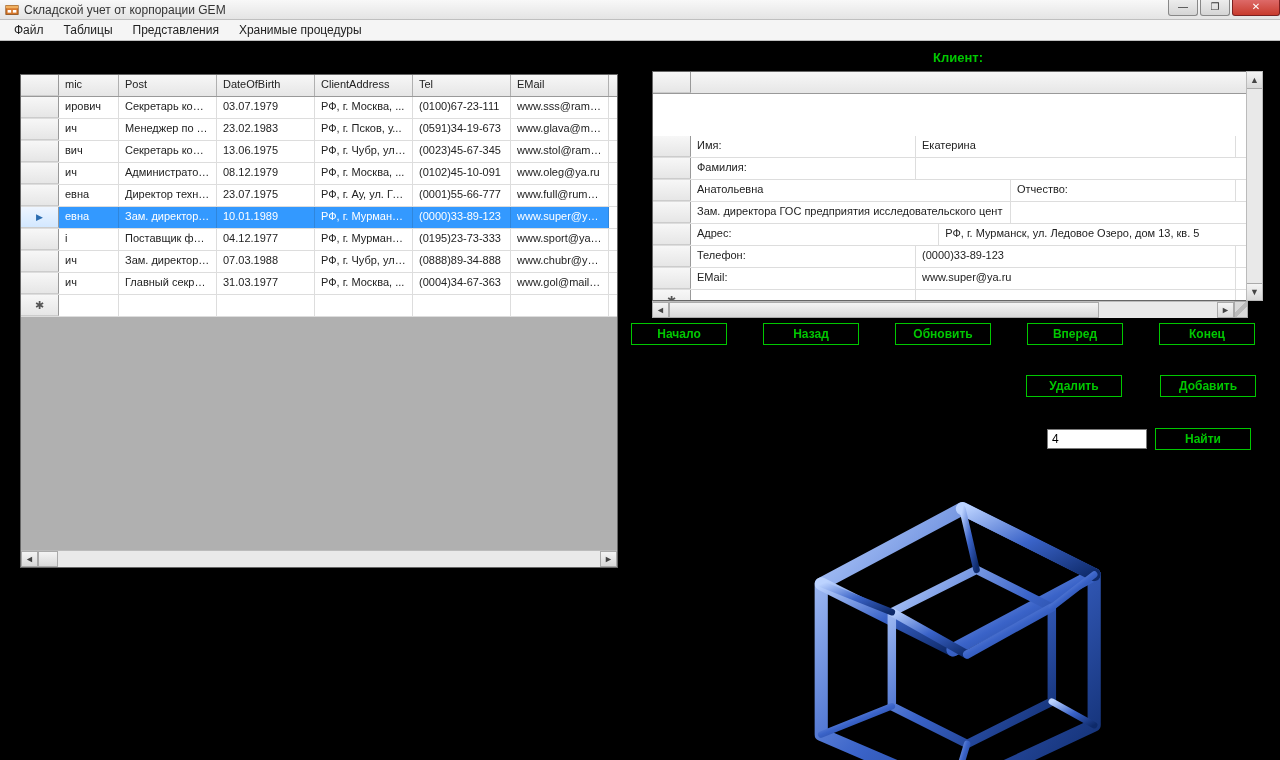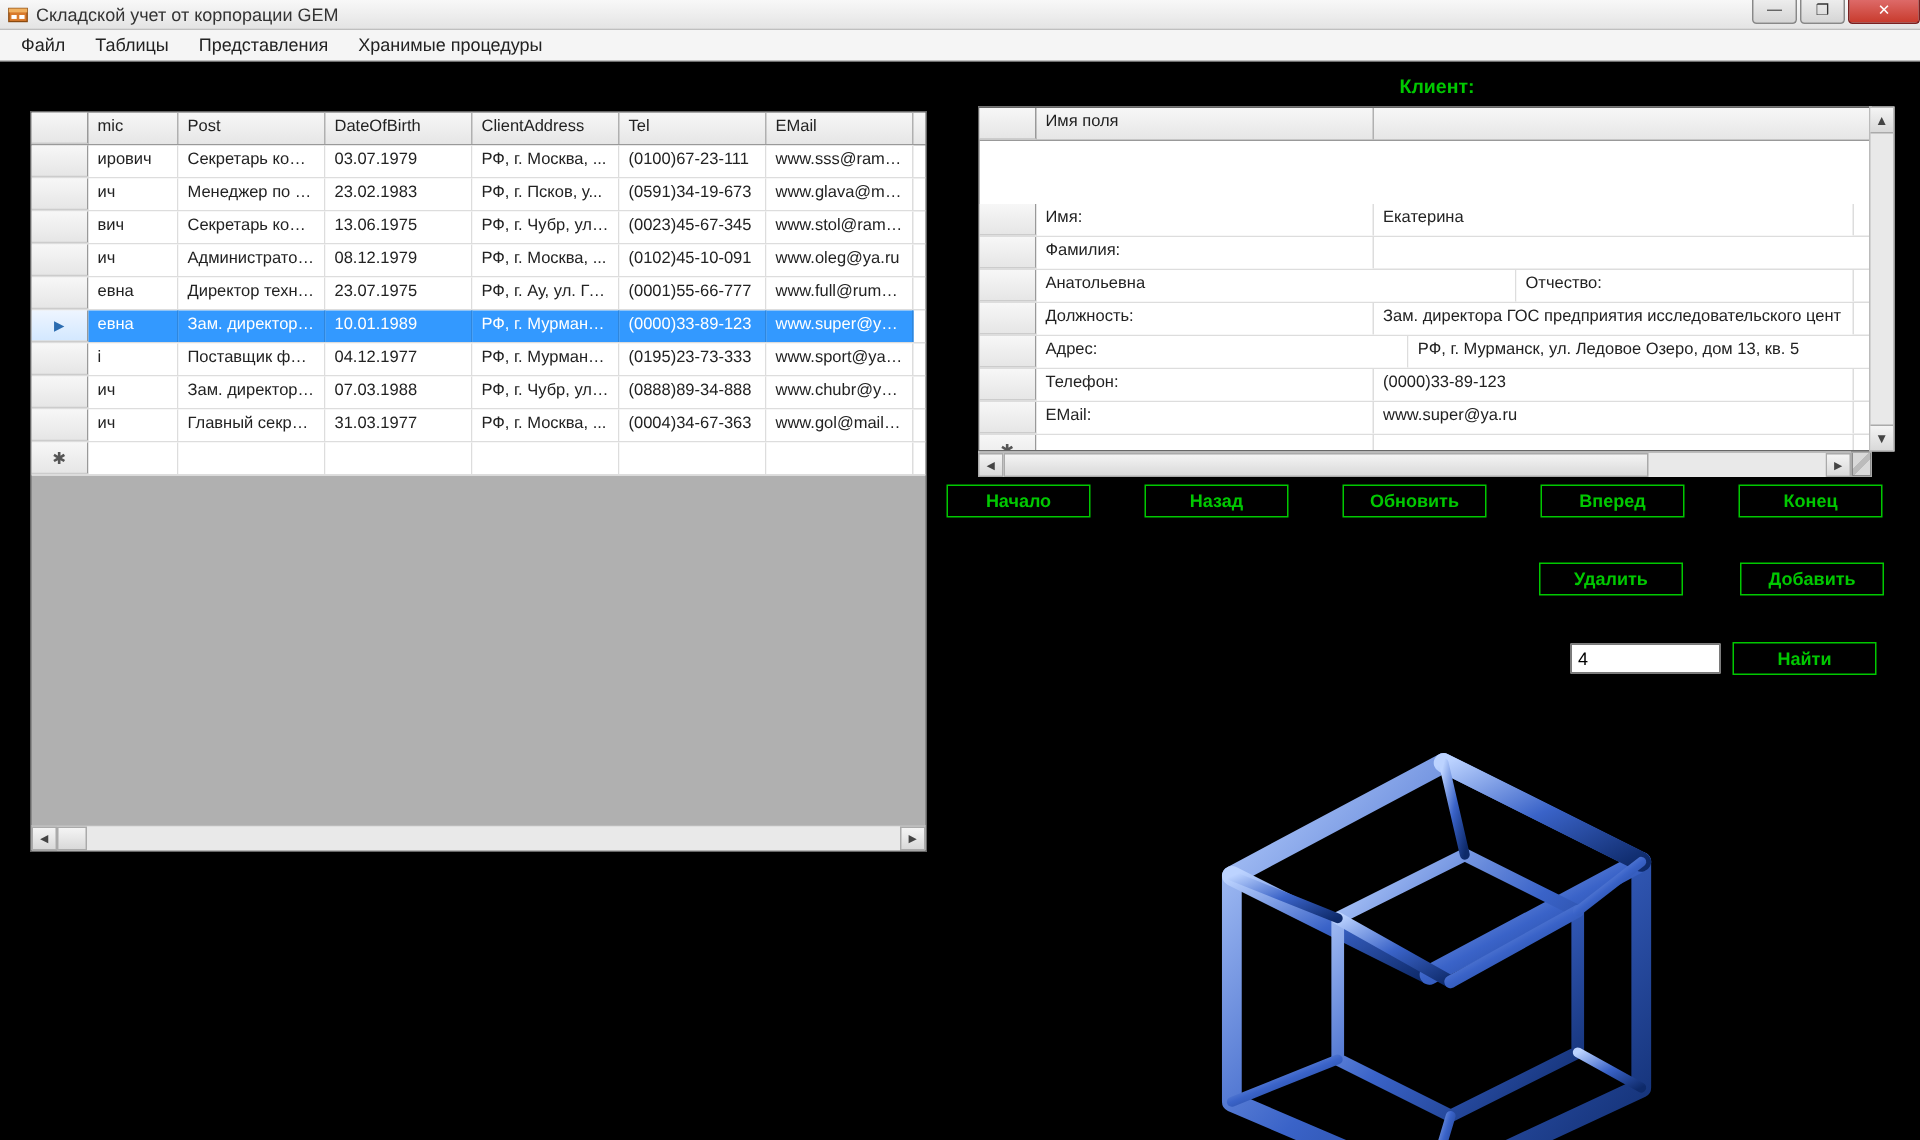--- a/index.html
+++ b/index.html
@@ -330,40 +330,38 @@
         </div>
       <div class="btn">►</div>
     </div>
   </div>
 
   <div class="client-label">Клиент:</div>
 
   <div class="grid right">
     <div class="cols">
       <div class="rowhead"></div>
-      <div class="colcell" style="width:225px">Имя поля</div>
     </div>
     <div class="rows" id="right-rows">
         <div class="row">
           <div class="rowhead"></div>
           <div class="cell" style="width:225px">Имя:</div>
           <div class="cell" style="width:320px">Екатерина</div>
         </div>
         <div class="row">
           <div class="rowhead"></div>
           <div class="cell" style="width:225px">Фамилия:</div>
         </div>
         <div class="row">
           <div class="rowhead"></div>
           <div class="cell" style="width:320px">Анатольевна</div>
           <div class="cell" style="width:225px">Отчество:</div>
         </div>
         <div class="row">
           <div class="rowhead"></div>
-          <div class="cell" style="width:225px">Должность:</div>
           <div class="cell" style="width:320px">Зам. директора ГОС предприятия исследовательского цент</div>
         </div>
         <div class="row">
           <div class="rowhead"></div>
           <div class="cell" style="width:258px">Адрес:</div>
           <div class="cell" style="width:320px">РФ, г. Мурманск, ул. Ледовое Озеро, дом 13, кв. 5</div>
         </div>
         <div class="row">
           <div class="rowhead"></div>
           <div class="cell" style="width:225px">Телефон:</div>

